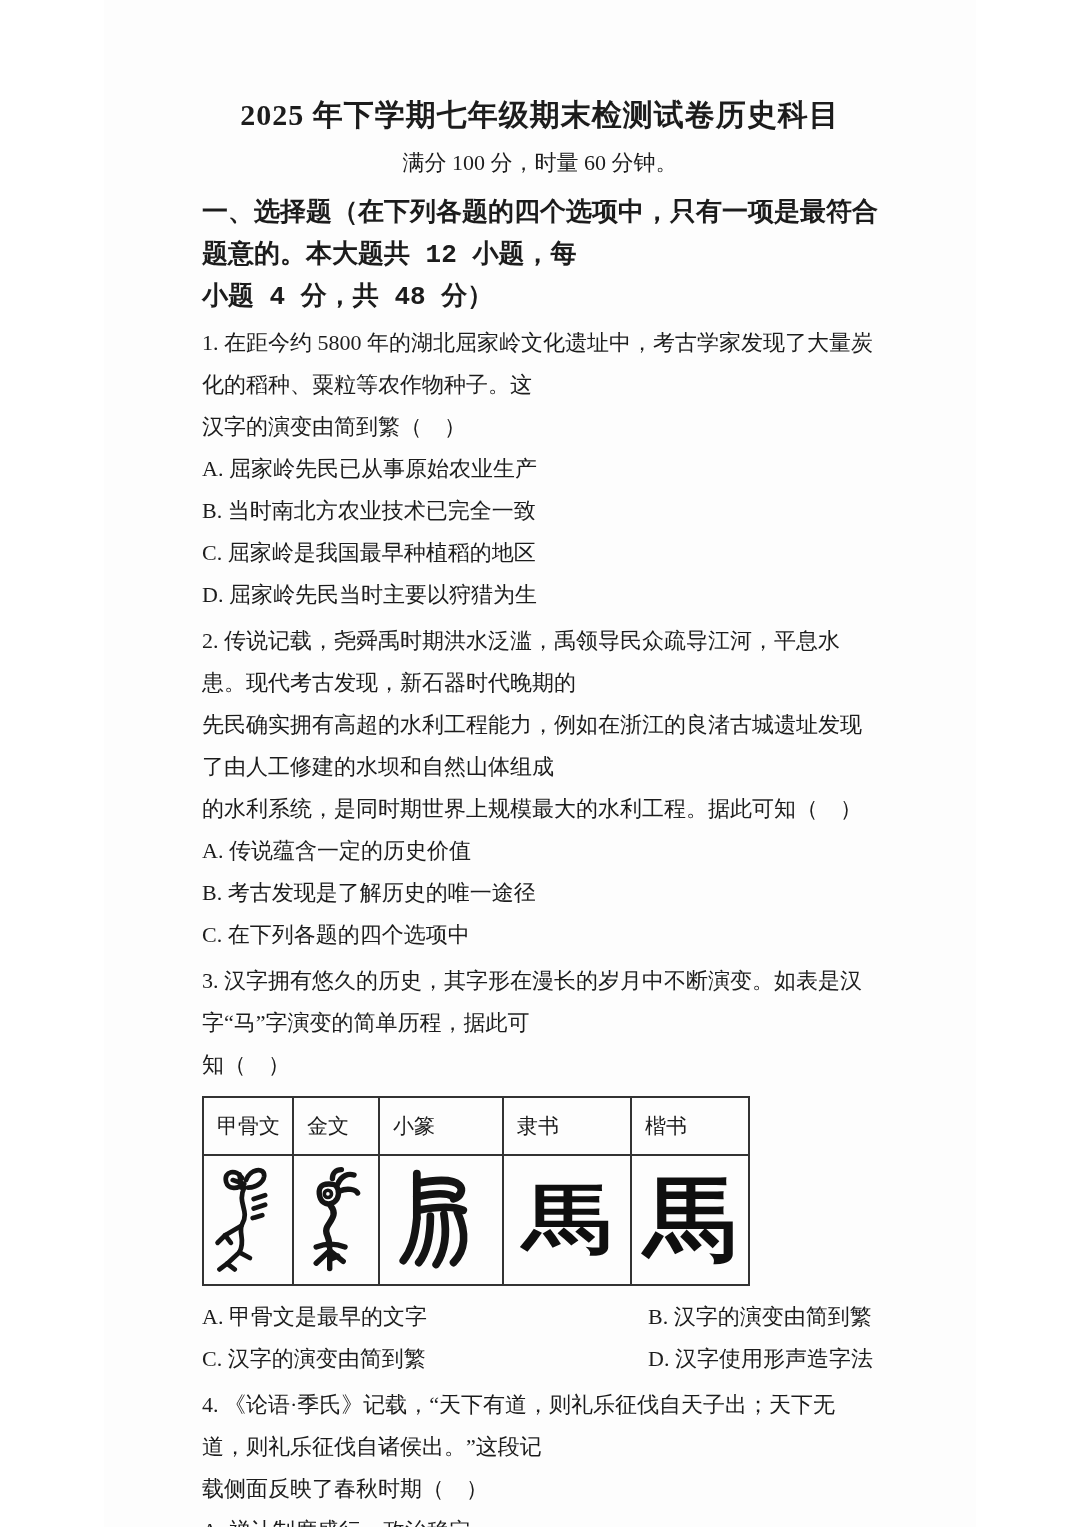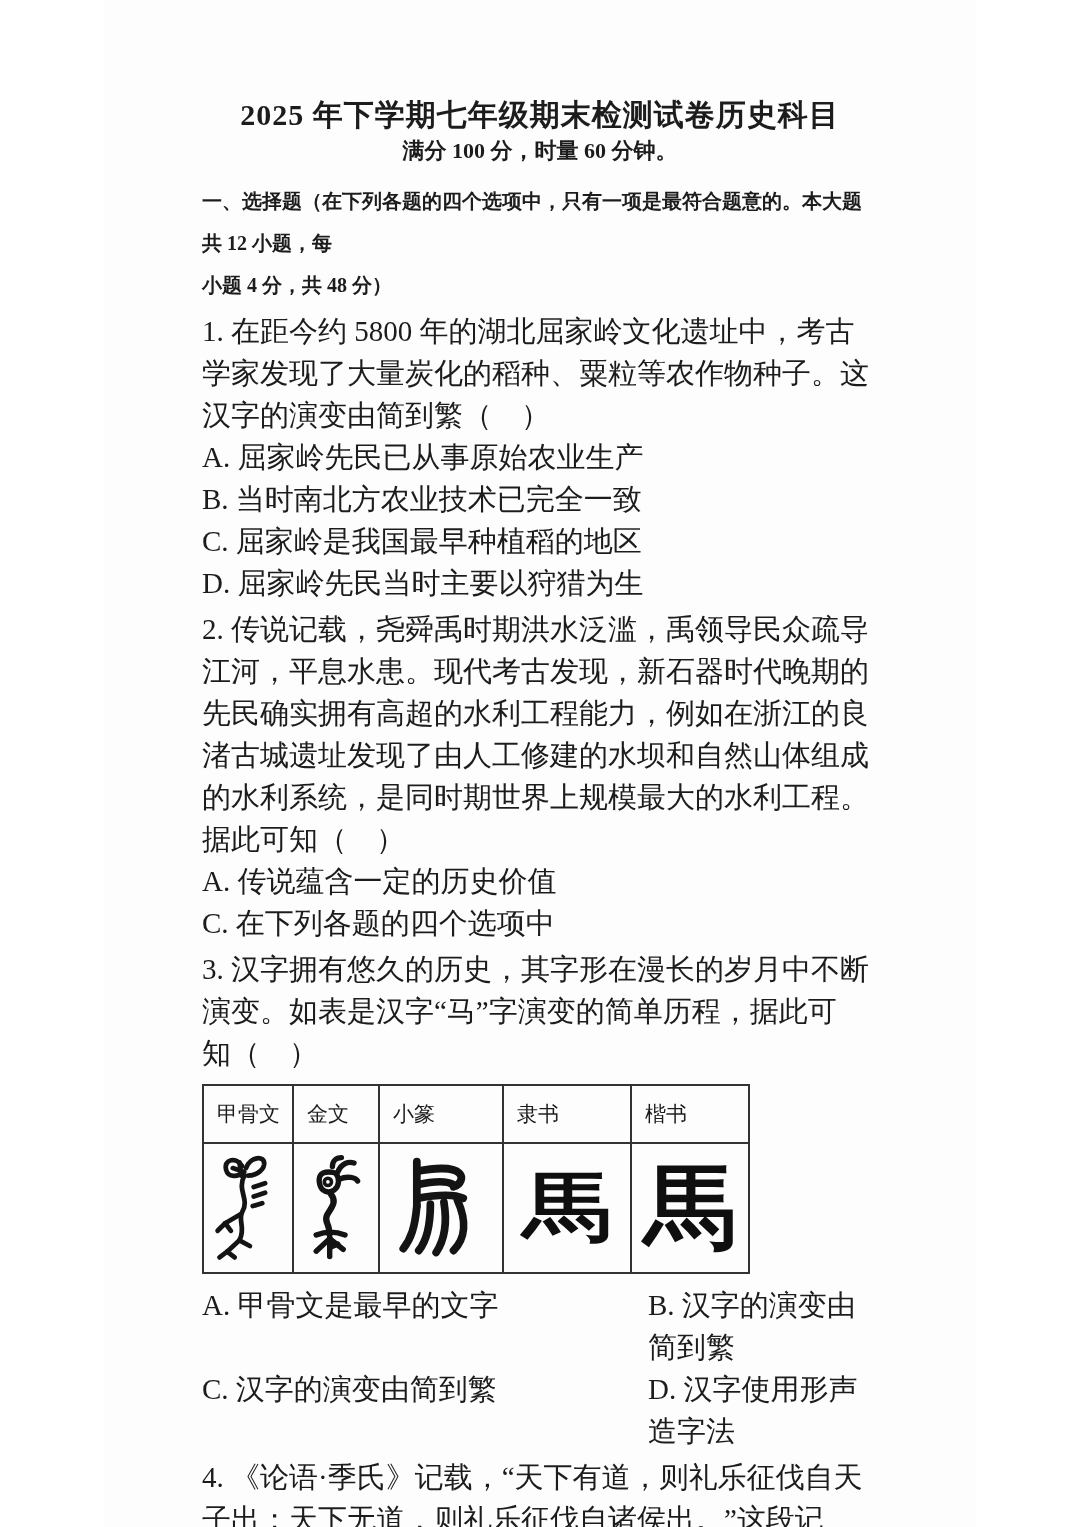--- a/index.html
+++ b/index.html
@@ -20,35 +20,37 @@
   .title {
     font-size: 30px;
     font-weight: 700;
     text-align: center;
     line-height: 38px;
     letter-spacing: 1px;
     white-space: pre-wrap;
   }
   .subtitle {
     font-size: 22px;
-    font-weight: 700;
+    font-weight: 400;
     text-align: center;
     line-height: 34px;
+    margin-top: 12px;
     white-space: pre-wrap;
   }
   .section-heading { margin-top: 12px; }
   .section-line {
-    font-size: 20px;
+    font-size: 26px;
     font-weight: 700;
     line-height: 42px;
     white-space: pre-wrap;
+    font-family: Liberation Mono, monospace;
   }
   .question { margin-top: 4px; }
   .t-line, .opt {
-    font-size: 29px;
+    font-size: 22px;
     line-height: 42px;
     white-space: pre-wrap;
   }
   .options-2col {
     display: grid;
     grid-template-columns: 446px 1fr;
   }
   table.script-table {
     border-collapse: collapse;
     margin: 10px 0 10px 0;
@@ -121,20 +123,21 @@
     <div class="opt">B. 当时南北方农业技术已完全一致</div>
     <div class="opt">C. 屈家岭是我国最早种植稻的地区</div>
     <div class="opt">D. 屈家岭先民当时主要以狩猎为生</div>
   </div>
 
   <div class="question">
     <div class="t-line">2. 传说记载，尧舜禹时期洪水泛滥，禹领导民众疏导江河，平息水患。现代考古发现，新石器时代晚期的</div>
     <div class="t-line">先民确实拥有高超的水利工程能力，例如在浙江的良渚古城遗址发现了由人工修建的水坝和自然山体组成</div>
     <div class="t-line">的水利系统，是同时期世界上规模最大的水利工程。据此可知（　）</div>
     <div class="opt">A. 传说蕴含一定的历史价值</div>
+    <div class="opt">B. 考古发现是了解历史的唯一途径</div>
     <div class="opt">C. 在下列各题的四个选项中</div>
   </div>
 
   <div class="question">
     <div class="t-line">3. 汉字拥有悠久的历史，其字形在漫长的岁月中不断演变。如表是汉字“马”字演变的简单历程，据此可</div>
     <div class="t-line">知（　）</div>
 
     <table class="script-table">
       <colgroup>
         <col style="width:90px">
@@ -217,18 +220,19 @@
     <div class="options-2col">
       <div class="opt">A. 甲骨文是最早的文字</div>
       <div class="opt">B. 汉字的演变由简到繁</div>
       <div class="opt">C. 汉字的演变由简到繁</div>
       <div class="opt">D. 汉字使用形声造字法</div>
     </div>
   </div>
 
   <div class="question">
     <div class="t-line">4. 《论语·季氏》记载，“天下有道，则礼乐征伐自天子出；天下无道，则礼乐征伐自诸侯出。”这段记</div>
+    <div class="t-line">载侧面反映了春秋时期（　）</div>
     <div class="opt">A. 禅让制度盛行，政治稳定</div>
 
   </div>
 
 
 </div>
 
 </body></html>

